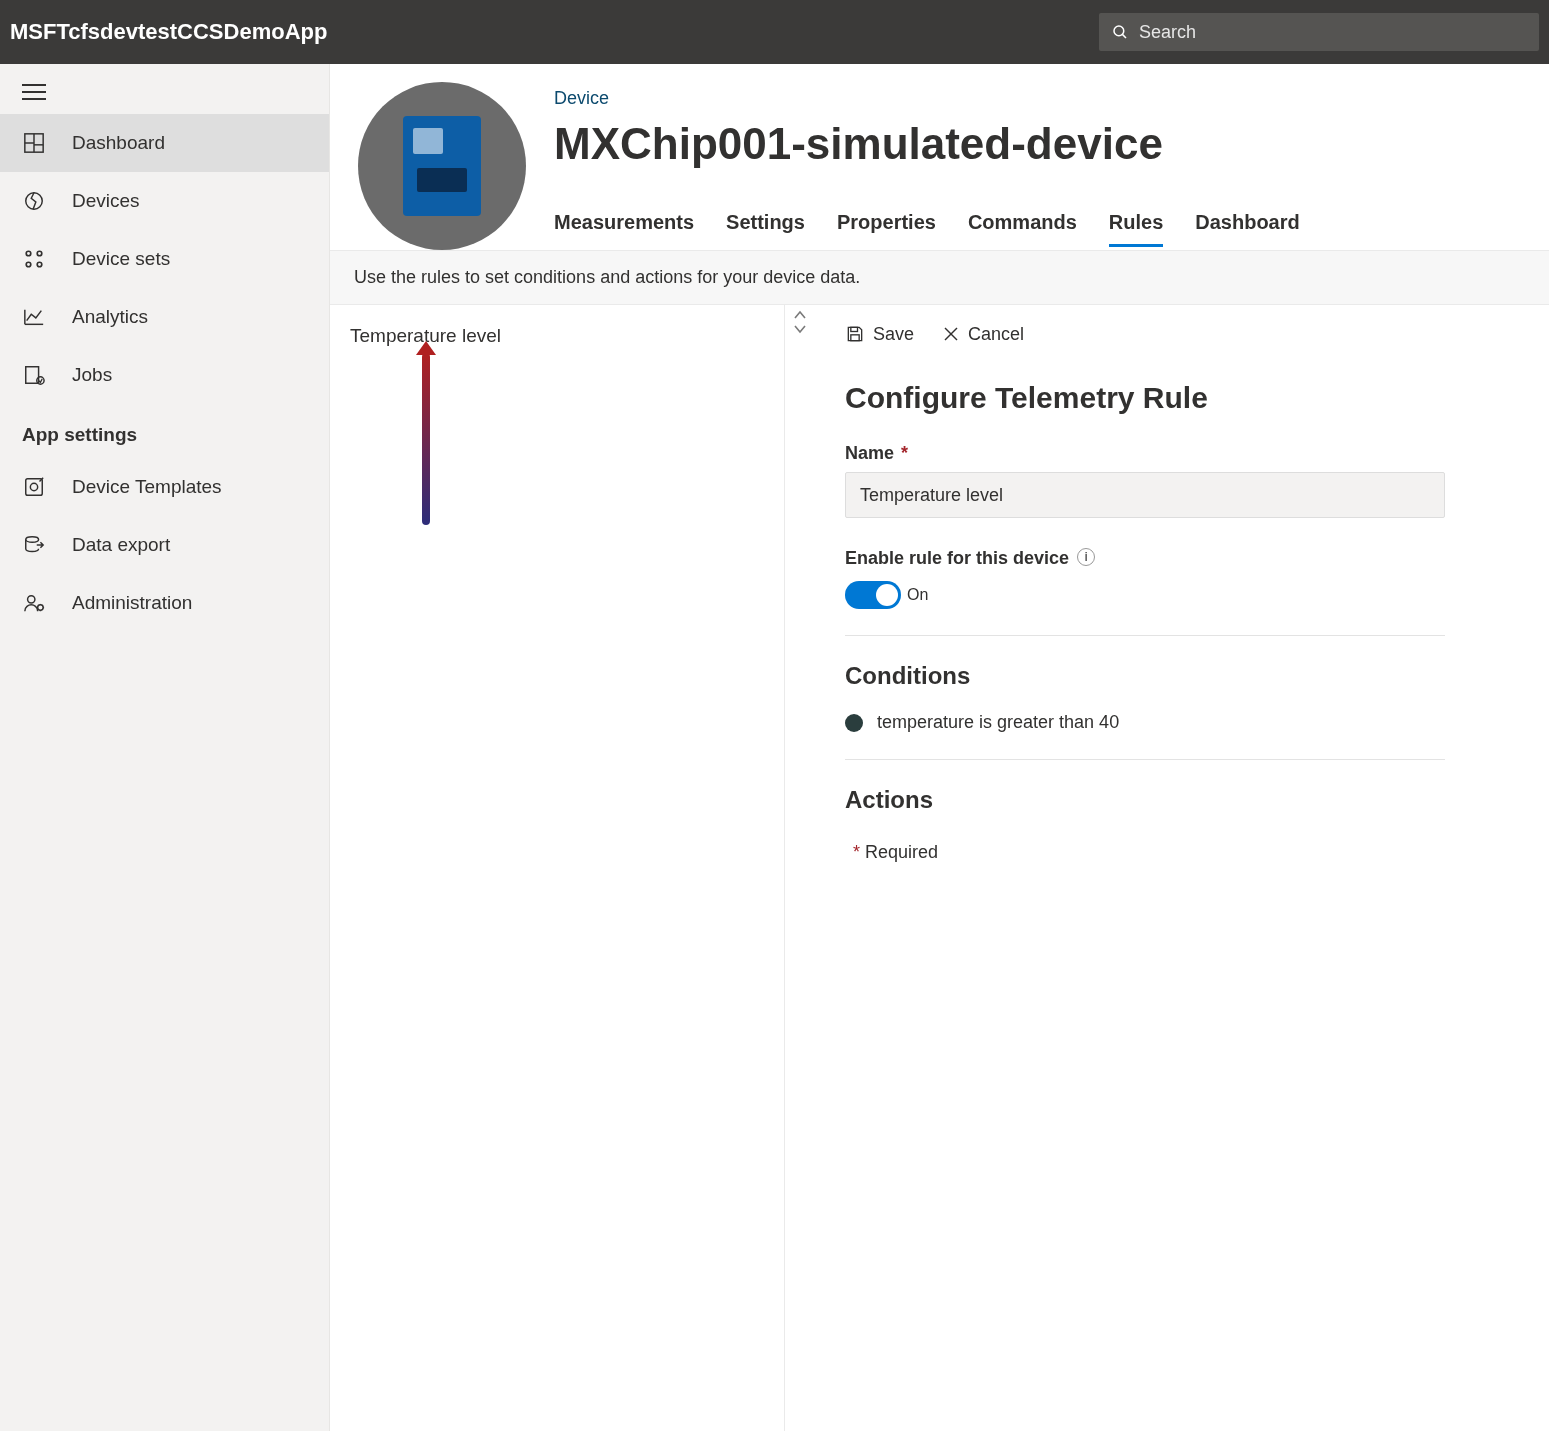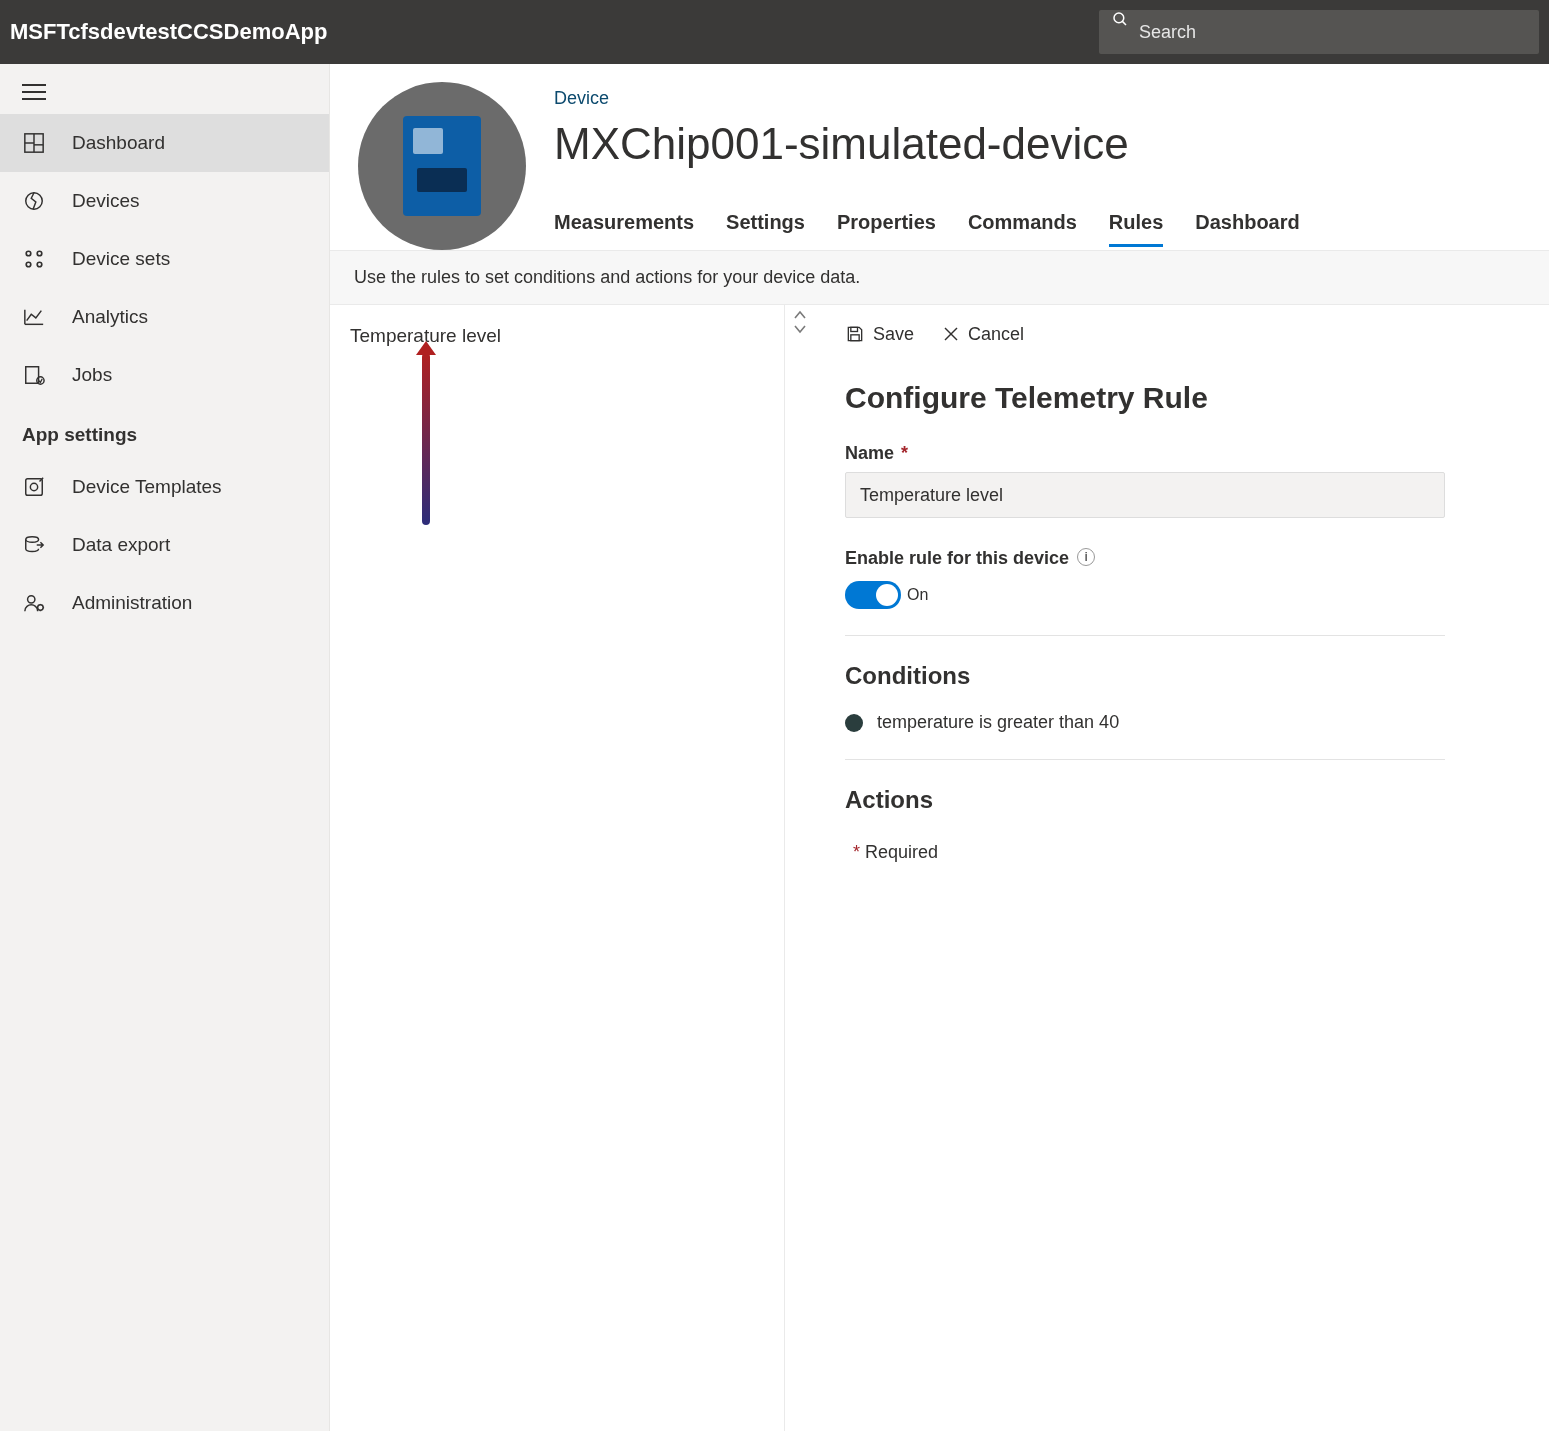--- a/index.html
+++ b/index.html
@@ -2,21 +2,21 @@
 <html><head>
 <meta charset="utf-8">
 <style>
   * { box-sizing: border-box; margin: 0; padding: 0; }
   html, body { height: 100%; font-family: "Segoe UI", -apple-system, BlinkMacSystemFont, sans-serif; color: #323130; }
   body { display: flex; flex-direction: column; width: 1549px; height: 1431px; transform-origin: top left; }
 
   
   .topbar { background: #3b3a39; height: 64px; display: flex; align-items: center; padding: 0 10px; color: #fff; }
   .topbar .title { font-weight: 700; font-size: 22px; flex: 1; }
-  .search-box { display: flex; background: #555452; border-radius: 2px; height: 44px; width: 440px; padding: 0 12px; gap: 10px; transition: background .1s; }
+  .search-box { display: flex; align-items: center; background: #555452; border-radius: 2px; height: 38px; width: 440px; padding: 0 12px; gap: 10px; transition: background .1s; }
   .search-box input { background: transparent; border: none; outline: none; color: #fff; font-size: 18px; flex: 1; }
   .search-box input::placeholder { color: #e6e6e6; }
   .search-box svg { stroke: #fff; }
 
   .app-body { display: flex; flex: 1; min-height: 0; }
 
   
   .sidebar { width: 330px; background: #f3f2f1; border-right: 1px solid #e7e6e4; display: flex; flex-direction: column; padding-top: 6px; }
   .hamburger { display: flex; align-items: center; height: 44px; padding: 0 22px; cursor: pointer; }
   .nav-item { display: flex; align-items: center; gap: 26px; height: 58px; padding: 0 22px; font-size: 19px; color: #323130; cursor: pointer; }
@@ -26,21 +26,21 @@
 
   
   .main { flex: 1; display: flex; flex-direction: column; background: #fff; min-width: 0; }
   .device-header { display: flex; align-items: flex-start; padding: 18px 20px 0 28px; gap: 28px; border-bottom: 1px solid #eaeaea; position: relative; }
   .device-avatar { width: 168px; height: 168px; border-radius: 50%; background: #6b6b6b; display:flex; align-items:center; justify-content:center; flex-shrink: 0; }
   .device-avatar .chip { width: 78px; height: 100px; background: #0d5ea6; border-radius: 4px; position: relative; }
   .device-avatar .chip::before { content: ""; position: absolute; top: 12px; left: 10px; width: 30px; height: 26px; background: rgba(255,255,255,.55); border-radius: 2px; }
   .device-avatar .chip::after { content: ""; position: absolute; bottom: 24px; left: 14px; width: 50px; height: 24px; background: #0a2e54; border-radius: 2px; }
   .device-titles { display: flex; flex-direction: column; gap: 10px; padding-top: 6px; flex:1; }
   .device-label { font-size: 18px; color: #0c4a6e; }
-  .device-name { font-size: 44px; font-weight: 400; color: #323130; }
+  .device-name { font-size: 44px; font-weight: 700; color: #323130; }
   .device-tabs { display: flex; gap: 32px; margin-top: 32px; font-size: 20px; font-weight: 600; color: #323130; }
   .device-tabs .tab { padding-bottom: 10px; cursor: pointer; border-bottom: 3px solid transparent; }
   .device-tabs .tab.active { border-bottom-color: #0078d4; }
 
   .info-strip { background: #f7f7f7; border-bottom: 1px solid #eaeaea; padding: 16px 24px; font-size: 18px; }
 
   .rules-body { flex:1; display:flex; min-height:0; }
   .rules-list { width: 455px; border-right: 1px solid #eaeaea; padding: 20px 20px; font-size: 19px; position: relative; }
   .rules-list .rule-item { cursor: pointer; }
   .spinner-col { width: 30px; display:flex; flex-direction:column; align-items:center; padding-top: 4px; gap:2px; color:#7a7a7a; }

